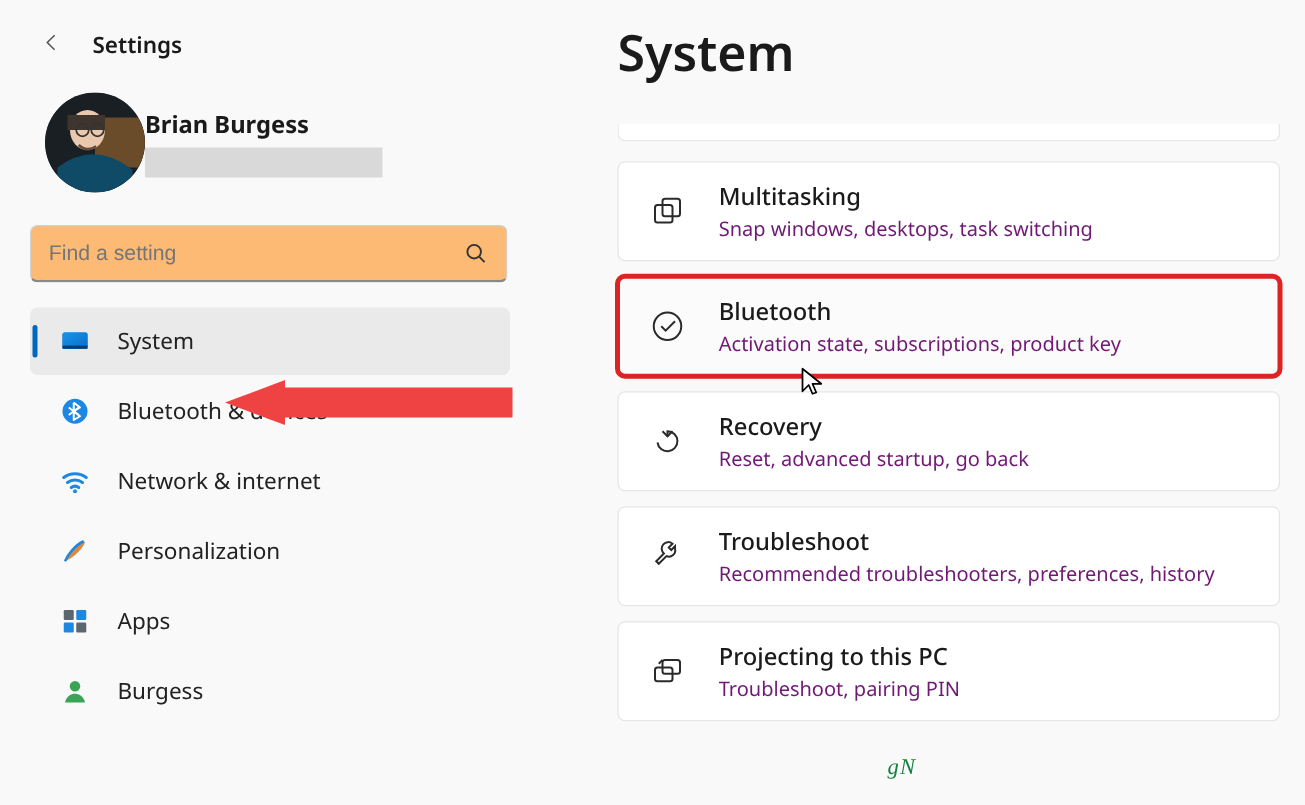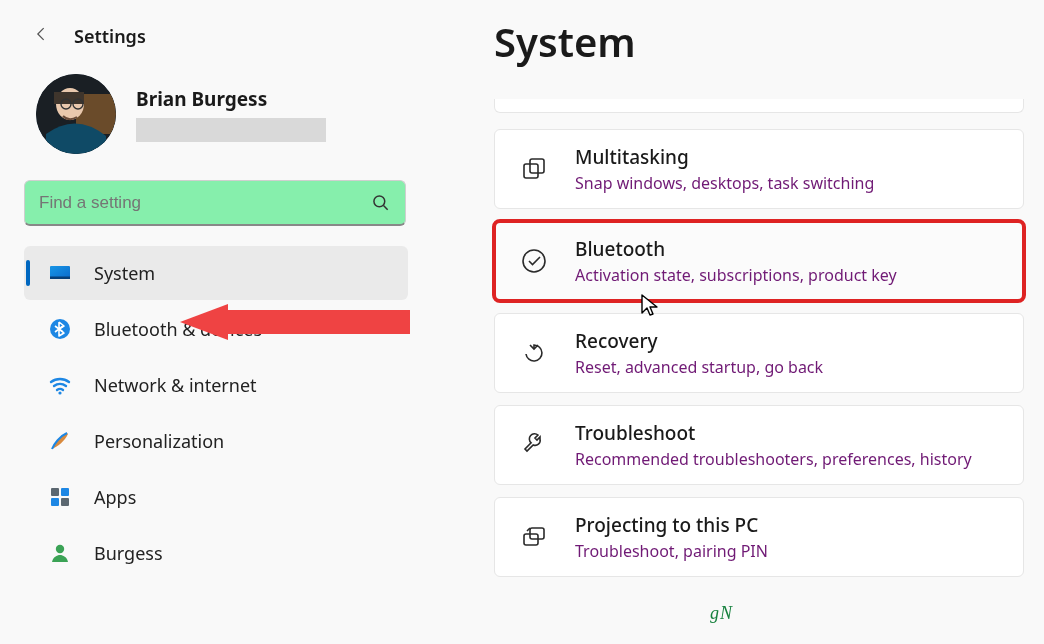--- a/index.html
+++ b/index.html
@@ -15,38 +15,38 @@
   .app { display: flex; height: 100%; }
   
   .sidebar { width: 430px; padding: 18px 0 0 24px; }
   .sidebar-top {
     display: flex; align-items: flex-end; gap: 20px; padding: 6px 0 22px 6px;
   }
   .back-btn { width: 24px; height: 24px; display:flex; align-items:center; justify-content:center; cursor:pointer; }
   .back-btn svg { width: 20px; height: 20px; stroke:#555; stroke-width:1.5; fill:none; }
   .settings-title { font-size: 18px; font-weight: 600; }
   .profile {
-    display:flex; align-items:center; gap:20px; padding: 4px 0 26px 12px;
+    display:flex; align-items:center; padding: 4px 0 26px 12px;
   }
   .avatar {
     width: 80px; height: 80px; border-radius: 50%; overflow:hidden;
     background: radial-gradient(circle at 35% 30%, #f2d7c0 0 18%, transparent 18%),
                 linear-gradient(180deg,#1e2a35 40%, #0f3b54 100%);
     position: relative; flex-shrink:0;
   }
   .avatar svg { width:100%; height:100%; display:block; }
   .profile-name { font-size: 19px; font-weight: 700; }
   .profile-email-redacted {
     margin-top: 6px; width: 190px; height: 24px;
     background: #d9d9d9;
   }
   .search-wrap { padding: 0 24px 20px 0; }
   .search {
     width: 100%; height: 46px; border: 1px solid #cfcfcf; border-radius: 6px;
-    background: #86efac; display:flex; align-items:center; padding: 0 14px; gap:10px;
+    background: #fdba74; display:flex; align-items:center; padding: 0 14px; gap:10px;
     border-bottom: 2px solid #888;
   }
   .search input {
     flex:1; border:none; outline:none; background:transparent; font-size:17px; color:#555;
   }
   .search .mag { width:20px; height:20px; }
   .search .mag svg { width:100%; height:100%; stroke:#333; stroke-width:1.8; fill:none; }
   .nav { display:flex; flex-direction:column; gap:2px; padding-right:22px; }
   .nav-item {
     display:flex; align-items:center; gap:22px; height:54px; padding:0 16px 0 24px;

